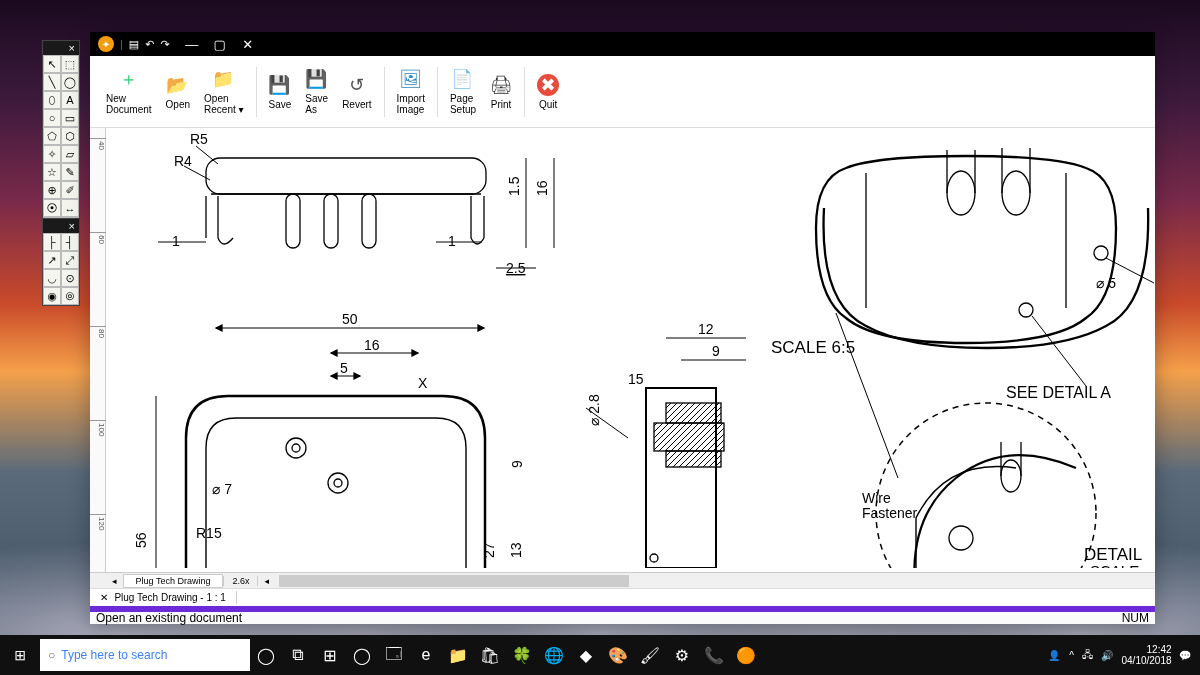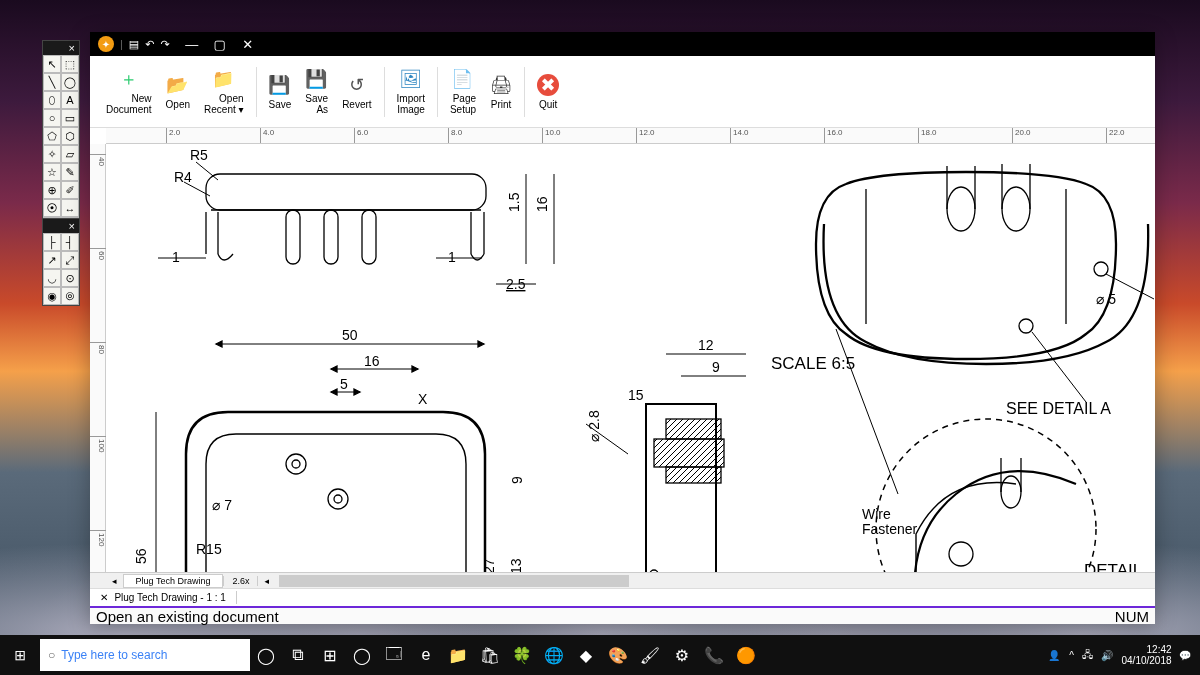--- a/index.html
+++ b/index.html
@@ -25,36 +25,36 @@
 .menubar { height: 24px; background: #000; color: #ccc; display: flex; align-items: flex-end; font-size: 11px; }
 .menubar .mitem { padding: 4px 18px; cursor: pointer; }
 .menubar .mitem.active { background: #fff; color: #000; }
 .menubar .spacer { flex: 1; }
 .menubar .help-btn { width: 16px; height: 16px; border-radius: 50%; background: #0078d7; color: #fff; text-align: center; margin: 0 6px; font-size: 11px; cursor: pointer; line-height:16px; }
 .menubar .chev { color: #fff; padding: 0 6px; cursor: pointer; }
 
 .ribbon { height: 72px; background: #fff; display: flex; align-items: center; padding: 4px 10px; gap: 2px; border-bottom: 1px solid #ddd; font-size: 10px; }
 .rbtn { display: flex; flex-direction: column; align-items: center; gap: 3px; padding: 2px 6px; cursor: pointer; }
 .rbtn .ricon { width: 22px; height: 22px; display: flex; align-items: center; justify-content: center; font-size: 18px; }
-.rbtn .rlabel { text-align: right; line-height: 1.1; white-space: pre-line; }
+.rbtn .rlabel { text-align: left; line-height: 1.1; white-space: pre-line; }
 .rsep { width: 1px; height: 50px; background: #ddd; margin: 0 4px; }
 
 .ruler-h { height: 16px; background: #fafafa; border-bottom: 1px solid #ccc; position: relative; font-size: 8px; color: #555; margin-left: 16px; overflow:hidden;}
 .ruler-h .tick { position: absolute; top: 0; border-left: 1px solid #999; height: 16px; padding-left: 2px; }
 .workarea { flex: 1; display: flex; overflow: hidden; }
 .ruler-v { width: 16px; background: #fafafa; border-right: 1px solid #ccc; position: relative; font-size: 8px; color: #555; }
 .ruler-v .tick { position: absolute; left: 0; border-top: 1px solid #999; width: 16px; writing-mode: vertical-rl; padding-top: 2px; }
 .canvas { flex: 1; background: #fff; position: relative; overflow: hidden; }
 .canvas svg { position: absolute; top: 0; left: 0; }
 .scroll-h { height: 16px; background: #f0f0f0; border-top: 1px solid #ccc; display: flex; align-items: center; font-size: 9px; }
 .scroll-h .tab { padding: 1px 12px; border: 1px solid #ccc; background: #fff; cursor: pointer; }
 .scroll-h .thumb { height: 12px; background: #ccc; width: 350px; margin-left:4px; cursor:pointer; }
 .doc-tab-row { height: 18px; display: flex; align-items: center; font-size: 10px; border-top: 1px solid #ddd; }
 .doc-tab-row .dtab { padding: 1px 10px; border-right: 1px solid #ccc; display: flex; gap: 6px; cursor: pointer; }
-.status { height: 18px; background: #fafafa; border-top: 2px solid #6d28d9; display: flex; align-items: center; font-size: 15px; padding: 0 6px; }
+.status { height: 18px; background: #fafafa; border-top: 6px solid #6d28d9; display: flex; align-items: center; font-size: 12px; padding: 0 6px; }
 .status .spacer { flex: 1; }
 
 
 .taskbar { position: absolute; bottom: 0; left: 0; right: 0; height: 40px; background: #101010; display: flex; align-items: center; color: #fff; font-size: 12px; }
 .taskbar .start { width: 40px; text-align: center; font-size: 14px; cursor: pointer; }
 .taskbar .search { background: #fff; color: #666; height: 32px; width: 210px; display: flex; align-items: center; padding: 0 8px; gap: 6px; cursor: text; }
 .taskbar .tbicon { width: 32px; height: 32px; display: flex; align-items: center; justify-content: center; cursor: pointer; font-size: 16px; }
 .taskbar .tray { margin-left: auto; display: flex; align-items: center; gap: 8px; padding: 0 8px; font-size: 10px; }
 .taskbar .clock { text-align: right; line-height: 1.1; }
 
@@ -167,33 +167,20 @@
           <div class="ricon" style="color: rgb(51, 51, 51);">🖨</div>
           <div class="rlabel">Print</div>
         </div>
         <div class="rsep"></div>
         <div class="rbtn">
           <div class="ricon" style="background: rgb(231, 76, 60); border-radius: 50%; color: rgb(255, 255, 255); width: 22px; height: 22px;">✖</div>
           <div class="rlabel">Quit</div>
         </div>
       </div>
 
-    <div class="ruler-h" id="rulerh">
-        <div class="tick" style="left: 60px;">2.0</div>
-        <div class="tick" style="left: 154px;">4.0</div>
-        <div class="tick" style="left: 248px;">6.0</div>
-        <div class="tick" style="left: 342px;">8.0</div>
-        <div class="tick" style="left: 436px;">10.0</div>
-        <div class="tick" style="left: 530px;">12.0</div>
-        <div class="tick" style="left: 624px;">14.0</div>
-        <div class="tick" style="left: 718px;">16.0</div>
-        <div class="tick" style="left: 812px;">18.0</div>
-        <div class="tick" style="left: 906px;">20.0</div>
-        <div class="tick" style="left: 1000px;">22.0</div>
-      </div>
 
     <div class="workarea">
       <div class="ruler-v" id="rulerv">
           <div class="tick" style="top: 10px;">40</div>
           <div class="tick" style="top: 104px;">60</div>
           <div class="tick" style="top: 198px;">80</div>
           <div class="tick" style="top: 292px;">100</div>
           <div class="tick" style="top: 386px;">120</div>
         </div>
       <div class="canvas">

